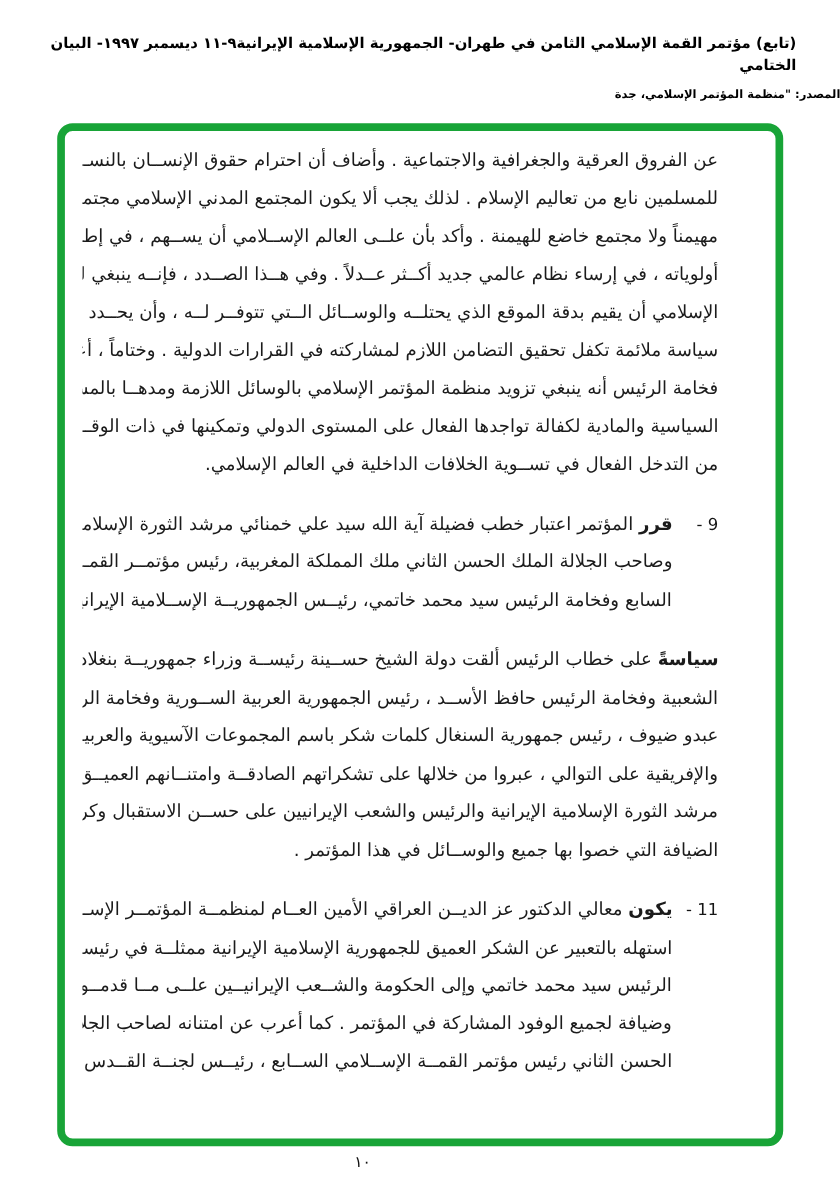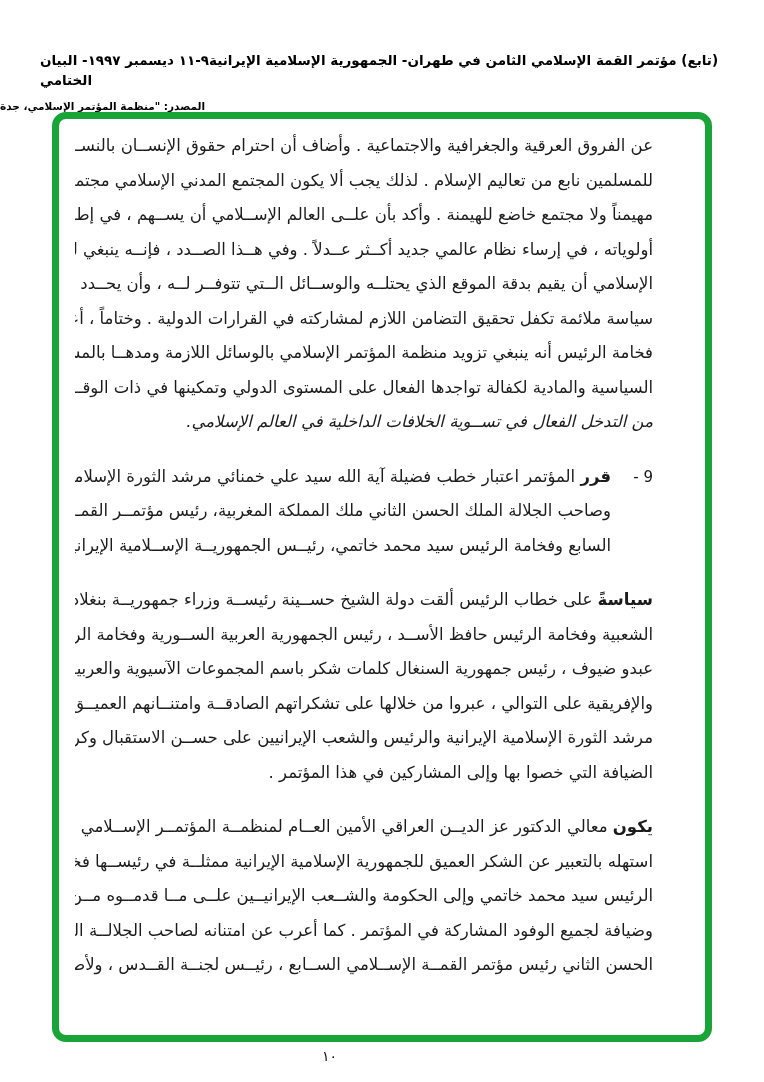--- a/index.html
+++ b/index.html
@@ -5,21 +5,21 @@
   html, body { margin: 0; padding: 0; background: #ffffff; }
   body {
     width: 764px; height: 1082px;
     font-family: "DejaVu Sans", sans-serif;
     color: #1b1b1b;
     -webkit-font-smoothing: antialiased;
   }
   .page { position: relative; width: 764px; height: 1082px; overflow: hidden; background: #fff; }
 
   
-  .header { direction: rtl; text-align: left; padding-top: 30px; color: #000; margin-top: 20px; }
+  .header { direction: rtl; text-align: right; padding-top: 30px; color: #000; }
   .header-title { font-weight: bold; font-size: 13.5px; line-height: 20px; padding: 0 40px; }
   .header-source { font-weight: bold; font-size: 10.5px; margin-top: 10px; }
 
   
   .green-box {
     position: absolute; left: 52px; top: 112px;
     width: 660px; height: 930px; box-sizing: border-box;
     border: 7px solid var(--accent-green, #18a437);
     border-radius: 14px;
     padding: 10px 52px 10px 16px;
@@ -38,21 +38,21 @@
   }
   .pbody { flex: 1 1 auto; min-width: 0; }
   .line {
     font-size: 16.5px; line-height: 34.5px;
     text-align: justify; text-align-last: justify;
     white-space: nowrap; 
     overflow: hidden;
     color: #1b1b1b;
   }
   .line.no-justify { text-align: right; text-align-last: right; }
-  .line.italic { font-style: italic; }
+  .line.italic { }
   .lead { font-weight: bold; margin-top: 16px; }
 
   
   .footer {
     position: absolute; left: 0; top: 1046px; width: 659px;
     text-align: center; direction: rtl;
   }
   .page-number { font-size: 14px; color: #111; }
 </style>
 </head>
@@ -88,24 +88,25 @@
             <div class="line">السابع وفخامة الرئيس سيد محمد خاتمي، رئيــس الجمهوريــة الإســلامية الإيرانيــة ورئيــس</div>
           </div>
         </div>
         <div class="para numbered">
           <div class="pbody">
             <div class="line"><b class="lead">سياسةً</b> على خطاب الرئيس ألقت دولة الشيخ حســينة رئيســة وزراء جمهوريــة بنغلاديــش</div>
             <div class="line">الشعبية وفخامة الرئيس حافظ الأســد ، رئيس الجمهورية العربية الســورية وفخامة الرئيــس</div>
             <div class="line">عبدو ضيوف ، رئيس جمهورية السنغال كلمات شكر باسم المجموعات الآسيوية والعربيــة</div>
             <div class="line">والإفريقية على التوالي ، عبروا من خلالها على تشكراتهم الصادقــة وامتنــانهم العميــق إلى</div>
             <div class="line">مرشد الثورة الإسلامية الإيرانية والرئيس والشعب الإيرانيين على حســن الاستقبال وكرم</div>
-            <div class="line no-justify">الضيافة التي خصوا بها وإلى المشاركين في هذا المؤتمر .</div>
+            <div class="line no-justify">الضيافة التي خصوا بها جميع والوســائل في هذا المؤتمر .</div>
           </div>
         </div>
         <div class="para numbered">
+          <span class="num">- 11</span>
           <div class="pbody">
             <div class="line"><b class="lead">يكون</b> معالي الدكتور عز الديــن العراقي الأمين العــام لمنظمــة المؤتمــر الإســلامي خطابا</div>
             <div class="line">استهله بالتعبير عن الشكر العميق للجمهورية الإسلامية الإيرانية ممثلــة في رئيســها فخامــة</div>
             <div class="line">الرئيس سيد محمد خاتمي وإلى الحكومة والشــعب الإيرانيــين علــى مــا قدمــوه مــن حفــاوة</div>
             <div class="line">وضيافة لجميع الوفود المشاركة في المؤتمر . كما أعرب عن امتنانه لصاحب الجلالــة الملــك</div>
             <div class="line">الحسن الثاني رئيس مؤتمر القمــة الإســلامي الســابع ، رئيــس لجنــة القــدس ، ولأصحــاب</div>
           </div>
         </div>
       </div>
   </main>

